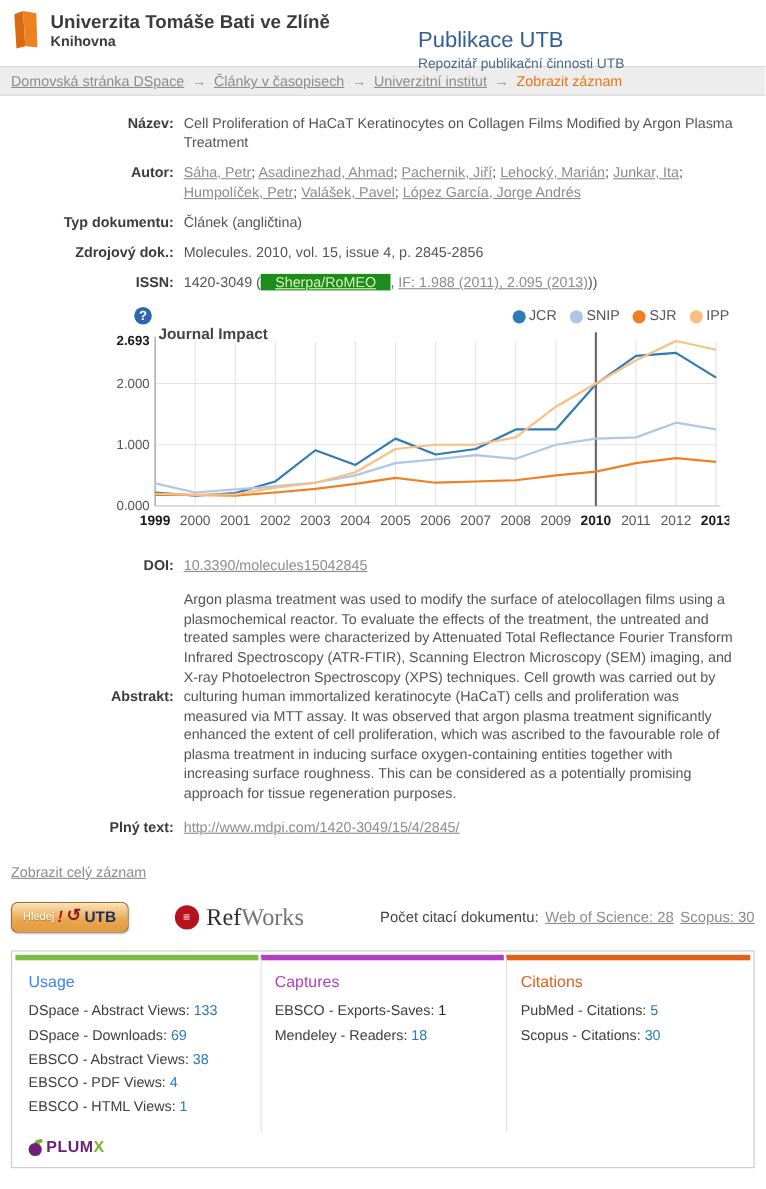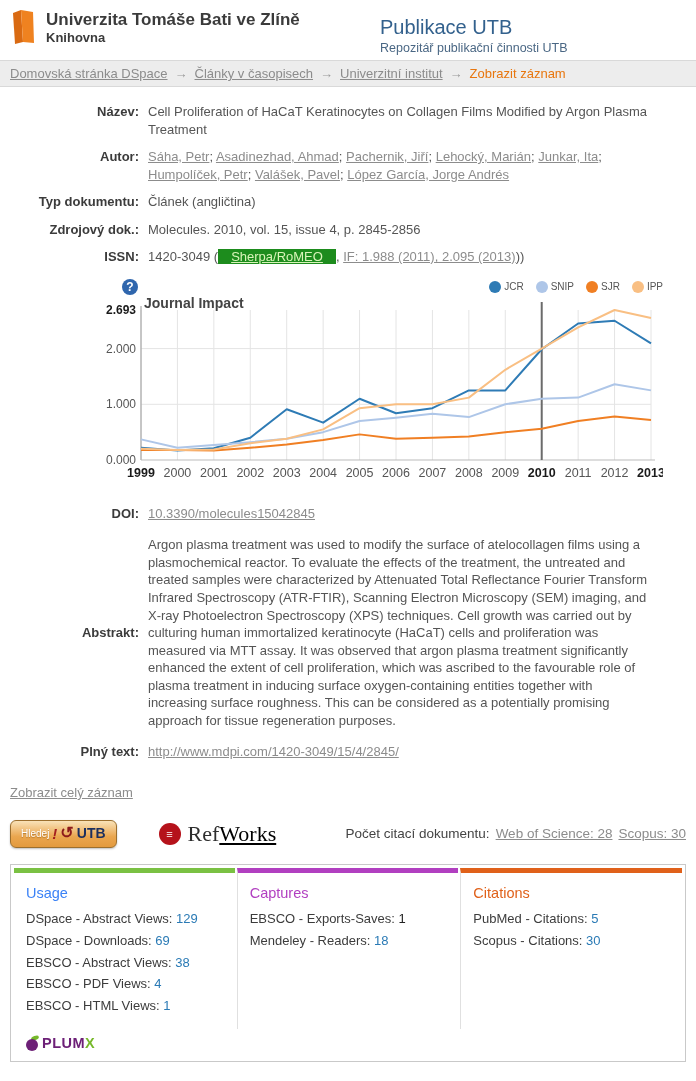--- a/index.html
+++ b/index.html
@@ -10,51 +10,51 @@
     position:relative;
   }
   a { color:#8c8c8c; text-decoration:underline; cursor:pointer; }
 
   
   .header { display:flex; padding:9px 10px 6px 10px; height:60px; }
   .logo-book { width:26px; height:36px; margin-right:10px; flex:0 0 auto; }
   .uni-block { line-height:1.25; }
   .uni-name { font-size:17px; font-weight:bold; color:#3b3b3b; }
   .uni-lib  { font-size:13px; font-weight:bold; color:#3b3b3b; }
-  .site-block { position:absolute; left:380px; top:14px; line-height:1.3; }
+  .site-block { position:absolute; left:380px; top:24px; line-height:1.3; }
   .site-title { font-size:20px; color:#33618d; }
   .site-sub { font-size:12.5px; color:#4a6784; }
 
   
   .crumbbar {
     background:#ededed; border-top:1px solid #d9d9d9; border-bottom:1px solid #d9d9d9;
     padding:5px 10px; font-size:13px; color:#9a9a9a; white-space:nowrap;
   }
   .crumbbar .sep { margin:0 7px; color:#9a9a9a; text-decoration:none; }
   .crumb-current { color:#e8760e; }
 
   
   .meta { margin-top:16px; }
   .mrow { display:flex; margin-bottom:10px; }
   .mrow.center { align-items:center; }
-  .mlbl { width:148px; flex:0 0 auto; text-align:right; font-weight:bold; color:#3b3b3b; padding-right:9px; line-height:1.35; }
+  .mlbl { width:148px; flex:0 0 auto; text-align:right; font-weight:bold; color:#3b3b3b; padding-right:9px; line-height:1.35;margin-left:19px; }
   .mval { flex:1; padding-right:14px; color:#555; line-height:1.35; max-width:520px; }
   .sherpa { background:#1d8c1d; color:#d9f4b8; text-decoration:underline; padding:0 13px; }
 
   
   .chartwrap { margin:6px 0 4px 103px; width:560px; }
   .chart-head { display:flex; align-items:center; height:22px; }
   .qicon {
     width:16px; height:16px; border-radius:50%; background:#2f66ad;
     color:#fff; font-weight:bold; font-size:12px; text-align:center; line-height:16px;
     margin:0 6px 0 19px; flex:0 0 auto;
   }
   .chart-title { font-weight:bold; color:#444; font-size:14px;margin-top:32px; }
   .legend { margin-left:auto; display:flex; align-items:center; gap:12px; }
-  .litem { display:flex; align-items:flex-start; gap:3px; color:#555; font-size:10px; }
+  .litem { display:flex; align-items:flex-end; gap:3px; color:#555; font-size:13px; }
   .ldot { width:12px; height:12px; border-radius:50%; display:inline-block; }
 
   
   .showfull { display:inline-block; margin:14px 0 0 10px; }
   .btnrow { display:flex; align-items:center; margin:20px 10px 0 10px; }
   .hledej-btn {
     display:inline-flex; align-items:center; gap:3px;
     background:linear-gradient(#f9e2b8, #eaa64f 60%, #e39a3e);
     border:1px solid #9c6f2e; border-radius:6px; padding:4px 10px 5px 10px;
     box-shadow:0 1px 2px rgba(0,0,0,.25); cursor:pointer;
@@ -63,21 +63,21 @@
   .hl-bang { color:#a41f1f; font-weight:bold; font-style:italic; font-size:15px; }
   .hl-sfx { color:#8c1a1a; font-weight:bold; font-size:16px; line-height:1; }
   .hl-utb { color:#1c2f5e; font-weight:bold; font-size:14px; }
   .refworks { display:inline-flex; align-items:center; margin-left:42px; cursor:pointer; }
   .rw-circ {
     width:22px; height:22px; border-radius:50%; background:#b5121b; color:#fff;
     font-size:11px; text-align:center; line-height:22px; margin-right:7px; flex:0 0 auto;
   }
   .rw-text { font-family:"Liberation Serif", serif; font-size:22px; }
   .rw-ref { color:#2e2e2e; }
-  .rw-works { color:#000000;text-decoration:underline; }
+  .rw-works { color:#737373; }
   .citcount { margin-left:auto; color:#444; font-size:13.5px; }
   .citcount a { margin-left:6px; }
 
   
   .plumbox { margin:16px 10px 0 10px; border:1px solid #c9c9c9; background:#fff; padding:3px 3px 0 3px; }
   .plumcols { display:flex; gap:2px; }
   .pcol { flex:1; border-top:5px solid #ccc; padding:12px 12px 10px 12px; min-height:128px; }
   .pcol + .pcol { border-left:1px solid #e0e0e0; }
   .phead { font-size:14.5px; margin-bottom:9px; }
   .pmetric { margin-bottom:3px; color:#3c3c3c; line-height:1.45; }
@@ -240,21 +240,21 @@
   <span class="citcount">
     <span>Počet citací dokumentu:</span><span id="citlinks"><a>Web of Science: 28</a><a>Scopus: 30</a></span>
   </span>
 </div>
 
 
 <div class="plumbox">
   <div class="plumcols" id="plumcols">
       <div class="pcol" style="border-top-color: rgb(122, 193, 67);">
         <div class="phead" style="color: #3b82f6;">Usage</div>
-        <div class="pmetric"><span>DSpace - Abstract Views: </span><span style="color: rgb(42, 122, 181);">129</span></div>
+        <div class="pmetric"><span>DSpace - Abstract Views: </span><span style="color: rgb(42, 122, 181);">133</span></div>
         <div class="pmetric"><span>DSpace - Downloads: </span><span style="color: rgb(42, 122, 181);">69</span></div>
         <div class="pmetric"><span>EBSCO - Abstract Views: </span><span style="color: rgb(42, 122, 181);">38</span></div>
         <div class="pmetric"><span>EBSCO - PDF Views: </span><span style="color: rgb(42, 122, 181);">4</span></div>
         <div class="pmetric"><span>EBSCO - HTML Views: </span><span style="color: rgb(42, 122, 181);">1</span></div>
       </div>
       <div class="pcol" style="border-top-color: rgb(177, 63, 192);">
         <div class="phead" style="color: rgb(177, 63, 192);">Captures</div>
         <div class="pmetric"><span>EBSCO - Exports-Saves: </span><span style="color: rgb(34, 34, 34);">1</span></div>
         <div class="pmetric"><span>Mendeley - Readers: </span><span style="color: rgb(42, 122, 181);">18</span></div>
       </div>

